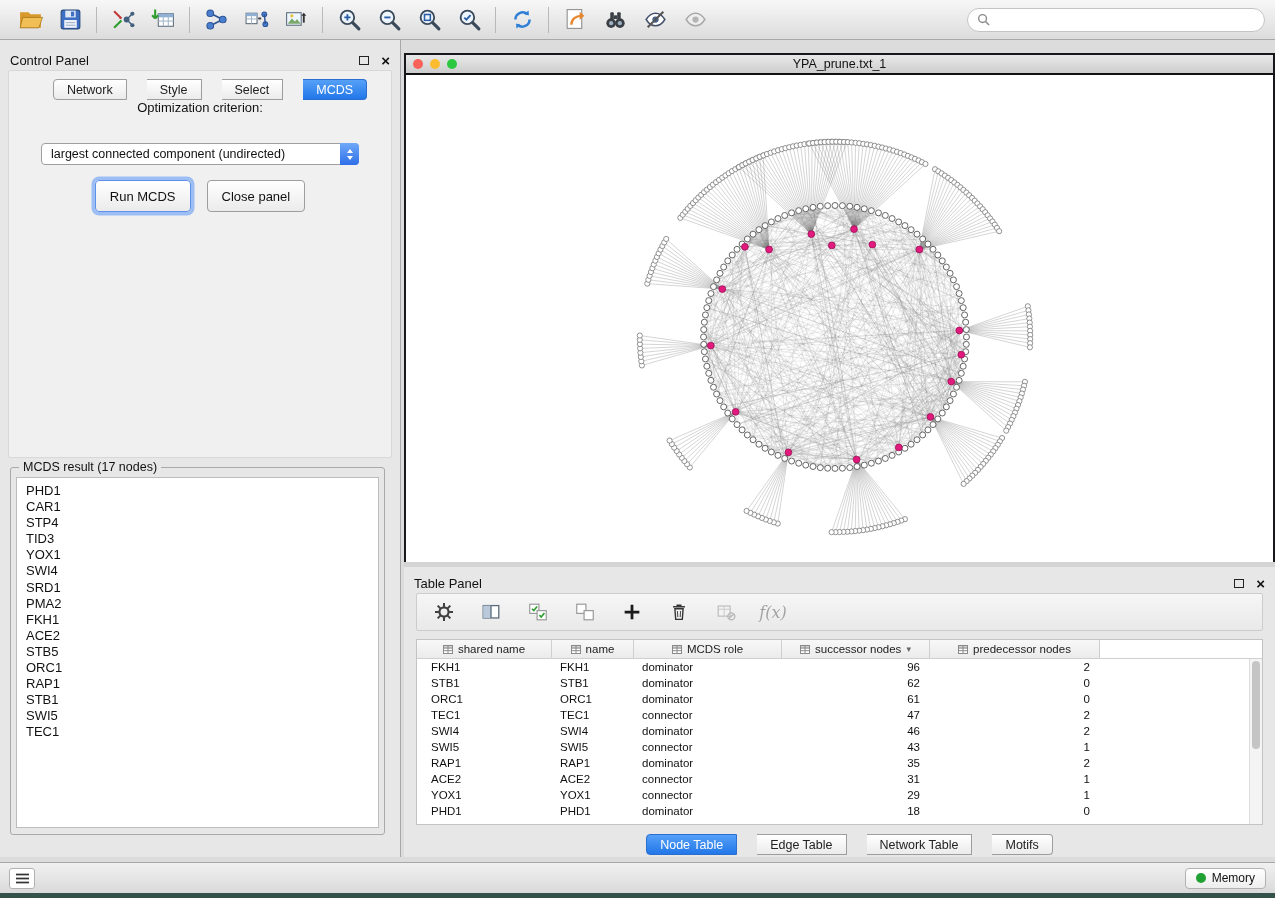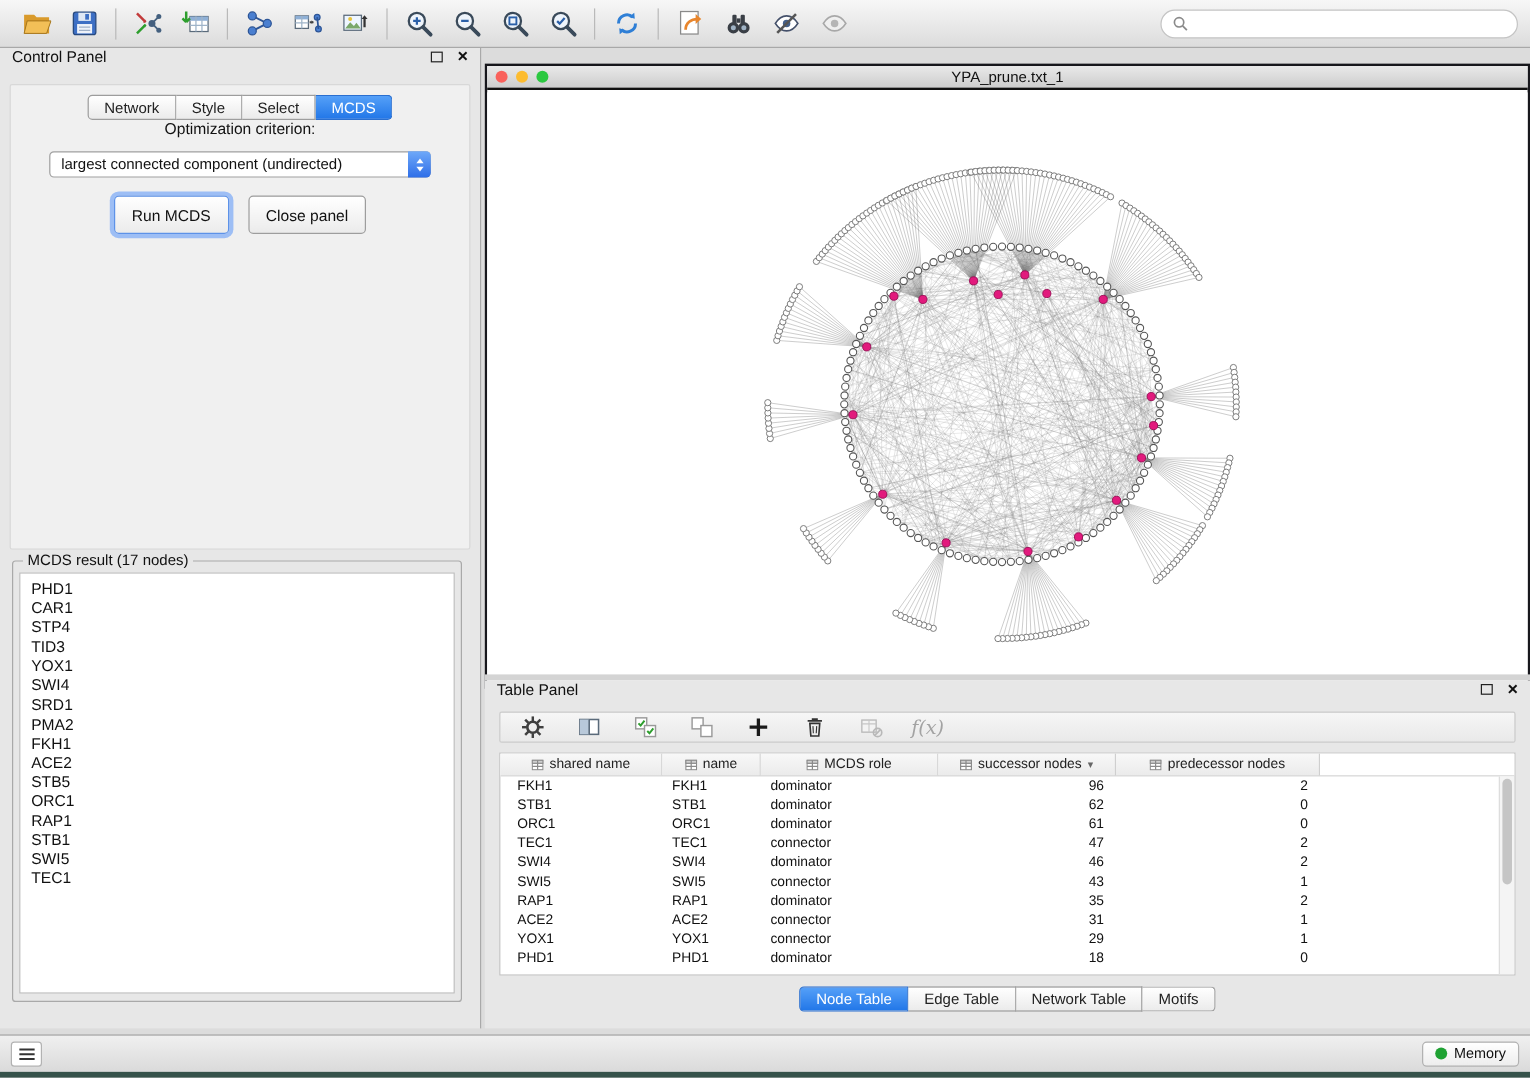--- a/index.html
+++ b/index.html
@@ -15,41 +15,41 @@
   .tool-btn { width:40px; height:34px; display:flex; align-items:center; justify-content:center;
     background:transparent; border:none; cursor:pointer; }
   .tool-btn svg { width:25px; height:25px; }
   .tb-sep { width:1px; height:26px; background:#b9b9b9; margin:0 6px; }
   .search-box { margin-left:auto; width:298px; height:24px; border:1px solid #c4c4c4;
     border-radius:13px; background:#fff; display:flex; align-items:center; padding:0 9px; gap:5px; }
   .search-box input { border:none; outline:none; flex:1; font-size:12px; background:transparent;
     font-family:"Liberation Sans", sans-serif; }
 
   
-  .panel-header { display:flex; align-items:flex-start; padding:0 10px; }
+  .panel-header { display:flex; align-items:flex-end; padding:0 10px; }
   .panel-title { font-size:13px; color:#111; }
   .win-ctrls { margin-left:auto; display:flex; gap:12px; align-items:center; }
   .ic-float { width:10px; height:9px; border:1.5px solid #222; display:inline-block; cursor:pointer; }
   .ic-close { font-size:15px; font-weight:bold; color:#111; line-height:1; cursor:pointer; }
 
   
   .control-panel { position:absolute; top:40px; left:0; width:401px; bottom:36px;
     background:#e7e7e7; border-right:1px solid #a9a9a9; }
   .control-panel .panel-header { height:28px; }
   .content-card { position:absolute; left:8px; right:8px; top:30px; height:388px;
     background:#f0f0f0; border:1px solid #d8d8d8; border-radius:2px; text-align:center; }
   .seg-tabs { display:flex; justify-content:center; margin-top:8px; }
   .seg { font-family:"Liberation Sans", sans-serif; font-size:12.5px; color:#222; height:21px;
     padding:2px 13px; background:linear-gradient(#ffffff,#ebebeb); border:1px solid #9d9d9d;
-    border-left-width:0; cursor:pointer; }
+    border-left-width:0; cursor:pointer;margin-left:20px; }
   .seg:first-child { border-left-width:1px; border-radius:4px 0 0 4px; }
   .seg:last-child { border-radius:0 4px 4px 0; }
   .seg.active { background:linear-gradient(#55a0f8,#2277e8); border-color:#2a6fd0; color:#fff; }
   .opt-label { font-size:13px; color:#111; }
-  .dropdown { width:318px; height:22px; margin:11px auto 0; background:#fff; border:1px solid #9f9f9f;
+  .dropdown { width:318px; height:22px; margin:28px auto 0; background:#fff; border:1px solid #9f9f9f;
     border-radius:4px; display:flex; align-items:center; position:relative; font-size:12.5px;
     color:#111; padding-left:9px; cursor:pointer; text-align:left; }
   .stepper { position:absolute; right:-1px; top:-1px; bottom:-1px; width:19px;
     background:linear-gradient(#6fa9f9,#2e6ee8); border-radius:0 4px 4px 0;
     display:flex; flex-direction:column; align-items:center; justify-content:center; gap:3px; }
   .tri-up { width:0; height:0; border-left:3.5px solid transparent; border-right:3.5px solid transparent; border-bottom:4.5px solid #fff; }
   .tri-dn { width:0; height:0; border-left:3.5px solid transparent; border-right:3.5px solid transparent; border-top:4.5px solid #fff; }
   .btn-row { margin-top:15px; display:flex; justify-content:center; gap:16px; }
   .mac-btn { font-family:"Liberation Sans", sans-serif; font-size:13px; color:#111; height:32px;
     padding:2px 14px; background:linear-gradient(#ffffff,#ebebeb); border:1px solid #9d9d9d;
@@ -69,21 +69,21 @@
     border-bottom:2px solid #111; display:flex; align-items:center; padding:0 7px; position:relative; }
   .tl { width:10px; height:10px; border-radius:50%; margin-right:7px; cursor:pointer; }
   .tl.red { background:#f9615b; } .tl.yel { background:#fdbc2f; } .tl.grn { background:#2bc840; }
   .net-title { position:absolute; left:0; right:0; text-align:center; font-size:12.5px; color:#111; }
   .net-canvas { position:absolute; top:22px; left:0; right:0; bottom:0; background:#fff; }
   .net-canvas svg { width:100%; height:100%; display:block; }
 
   
   .table-panel { position:absolute; left:404px; right:0; top:567px; bottom:36px; background:#e7e7e7; }
   .table-panel .panel-header { height:24px; }
-  .tp-toolbar { margin:2px 12px 0; height:26px; background:linear-gradient(#f6f6f6,#e9e9e9);
+  .tp-toolbar { margin:2px 12px 0; height:38px; background:linear-gradient(#f6f6f6,#e9e9e9);
     border:1px solid #cccccc; border-radius:2px; display:flex; align-items:center; padding:0 14px; gap:21px; }
   .tp-btn { width:26px; height:26px; border:none; background:transparent; display:flex;
     align-items:center; justify-content:center; cursor:pointer; }
   .tp-btn svg { width:22px; height:22px; }
   .fx-label { font-family:"DejaVu Serif", serif; font-style:italic; font-size:16px; color:#a3a3a3; }
 
   .table-wrap { margin:8px 12px 0; height:186px; background:#fff; border:1px solid #c3c3c3;
     position:relative; overflow:hidden; }
   .t-headrow { display:flex; height:19px; background:#fff; border-bottom:1px solid #cfcfcf; }
   .t-head { display:flex; }

